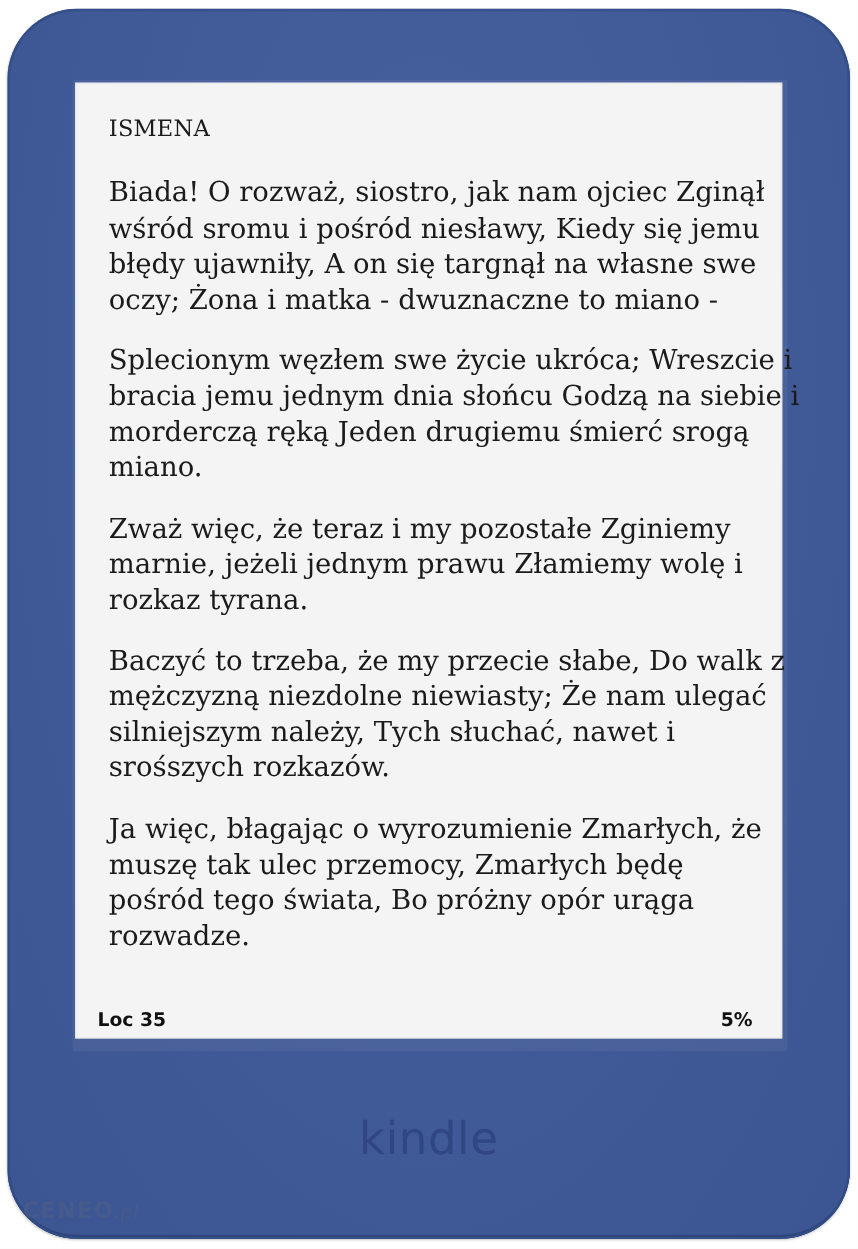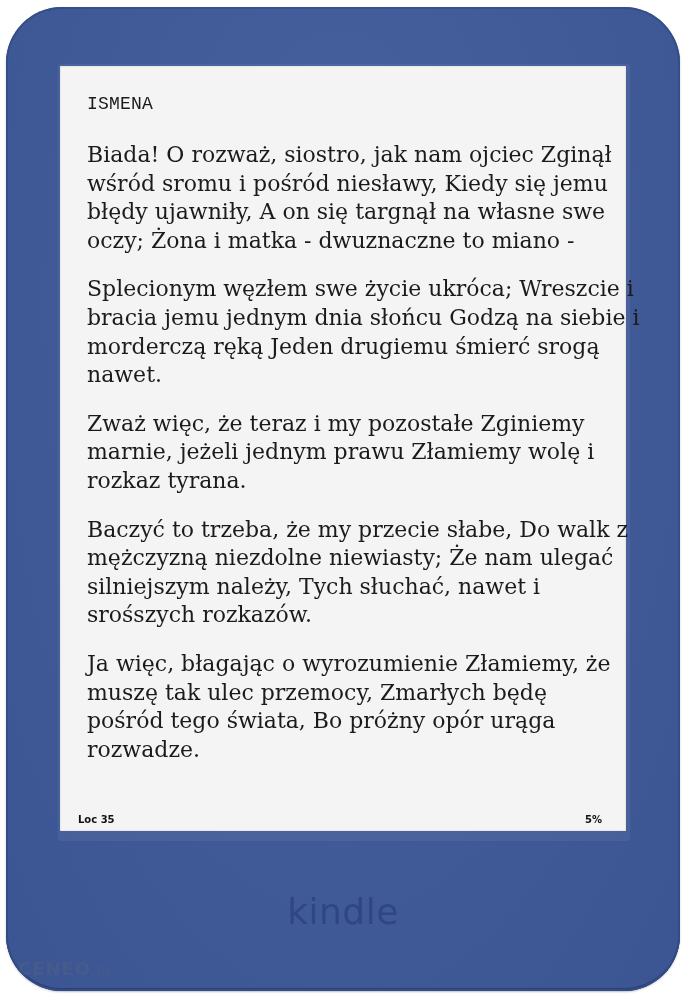--- a/index.html
+++ b/index.html
@@ -22,26 +22,26 @@
   .screen {
     position:absolute; left:60px; top:66px; width:566px; height:765px;
     background:#f4f4f4;
     box-shadow: inset 0 0 2px rgba(0,0,0,0.18);
   }
   .page {
     position:absolute; left:27px; top:26px; width:508px;
     font-family:"DejaVu Serif","Liberation Serif",serif;
     color:#1b1b1b;
   }
-  .title { font-size:18px; line-height:24px; margin:0 0 25px 0; letter-spacing:0.2px;font-family:Liberation Mono, monospace; }
+  .title { font-size:18px; line-height:24px; margin:0 0 25px 0; letter-spacing:0.2px; }
   .para { font-size:22px; line-height:28.6px; margin:0 0 20px 0; text-align:justify; }
   .para span.line { display:block; white-space:nowrap; }
   .footer-loc, .footer-pct {
     position:absolute; bottom:6px; font-family:"DejaVu Sans","Liberation Sans",sans-serif;
-    font-size:10px; font-weight:bold; color:#111;margin-top:10px;
+    font-size:15px; font-weight:bold; color:#111;margin-top:10px;
   }
   .footer-loc { left:18px; }
   .footer-pct { right:24px; }
   .brand {
     position:absolute; left:0; width:100%; top:884px; text-align:center;
     font-family:"DejaVu Sans","Liberation Sans",sans-serif; font-size:36px;
     color:#2e4685; letter-spacing:0.5px;
   }
   .watermark {
     position:absolute; left:18px; top:958px; font-family:"DejaVu Sans","Liberation Sans",sans-serif;
@@ -65,38 +65,38 @@
       <span class="line">Biada! O rozważ, siostro, jak nam ojciec Zginął</span>
       <span class="line">wśród sromu i pośród niesławy, Kiedy się jemu</span>
       <span class="line">błędy ujawniły, A on się targnął na własne swe</span>
       <span class="line">oczy; Żona i matka - dwuznaczne to miano -</span>
     </div>
 
     <div class="para">
       <span class="line">Splecionym węzłem swe życie ukróca; Wreszcie i</span>
       <span class="line">bracia jemu jednym dnia słońcu Godzą na siebie i</span>
       <span class="line">morderczą ręką Jeden drugiemu śmierć srogą</span>
-      <span class="line">nawet.</span>
+      <span class="line">miano.</span>
     </div>
 
     <div class="para">
       <span class="line">Zważ więc, że teraz i my pozostałe Zginiemy</span>
       <span class="line">marnie, jeżeli jednym prawu Złamiemy wolę i</span>
       <span class="line">rozkaz tyrana.</span>
     </div>
 
     <div class="para">
       <span class="line">Baczyć to trzeba, że my przecie słabe, Do walk z</span>
       <span class="line">mężczyzną niezdolne niewiasty; Że nam ulegać</span>
       <span class="line">silniejszym należy, Tych słuchać, nawet i</span>
       <span class="line">srośszych rozkazów.</span>
     </div>
 
     <div class="para">
-      <span class="line">Ja więc, błagając o wyrozumienie Złamiemy, że</span>
+      <span class="line">Ja więc, błagając o wyrozumienie Zmarłych, że</span>
       <span class="line">muszę tak ulec przemocy, Zmarłych będę</span>
       <span class="line">pośród tego świata, Bo próżny opór urąga</span>
       <span class="line">rozwadze.</span>
     </div>
   </div>
 
   <div class="footer-loc">Loc 35</div>
   <div class="footer-pct">5%</div>
 </div>
 

